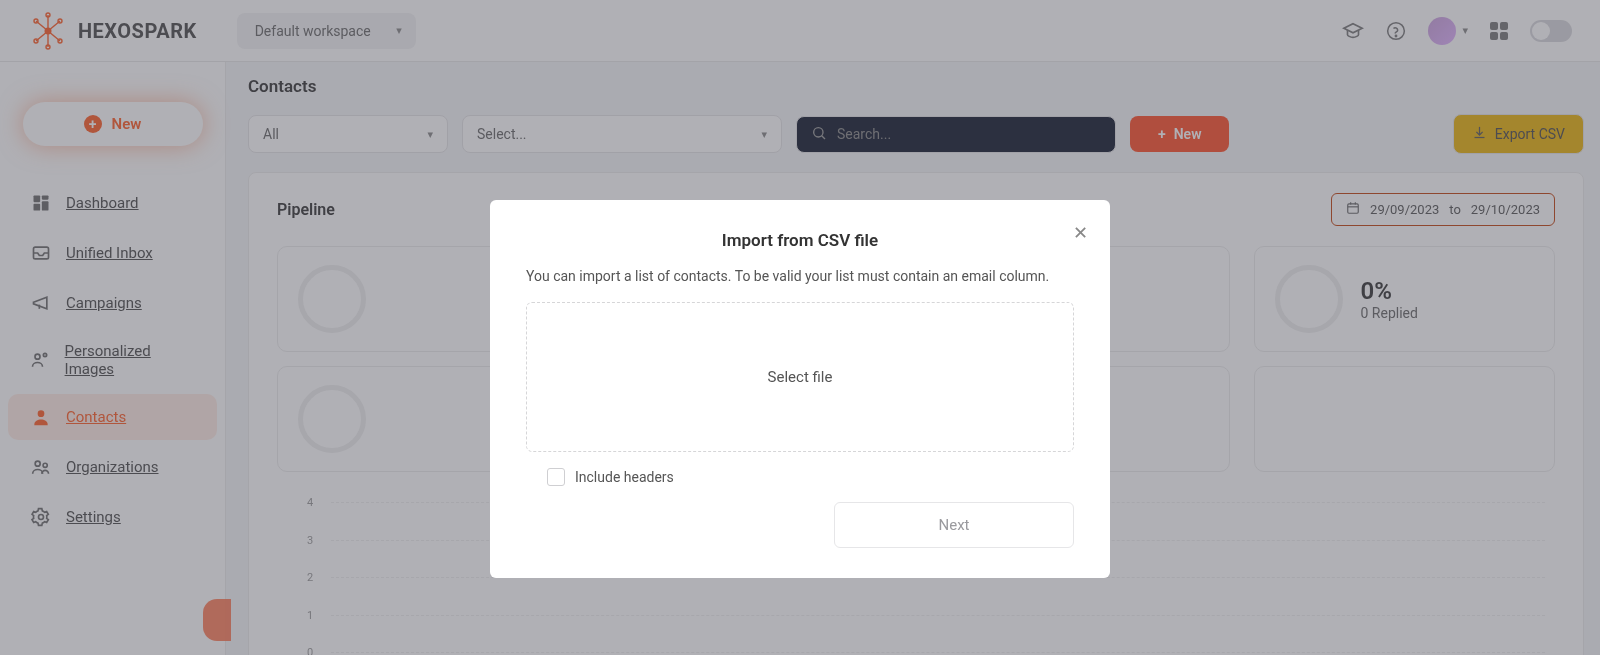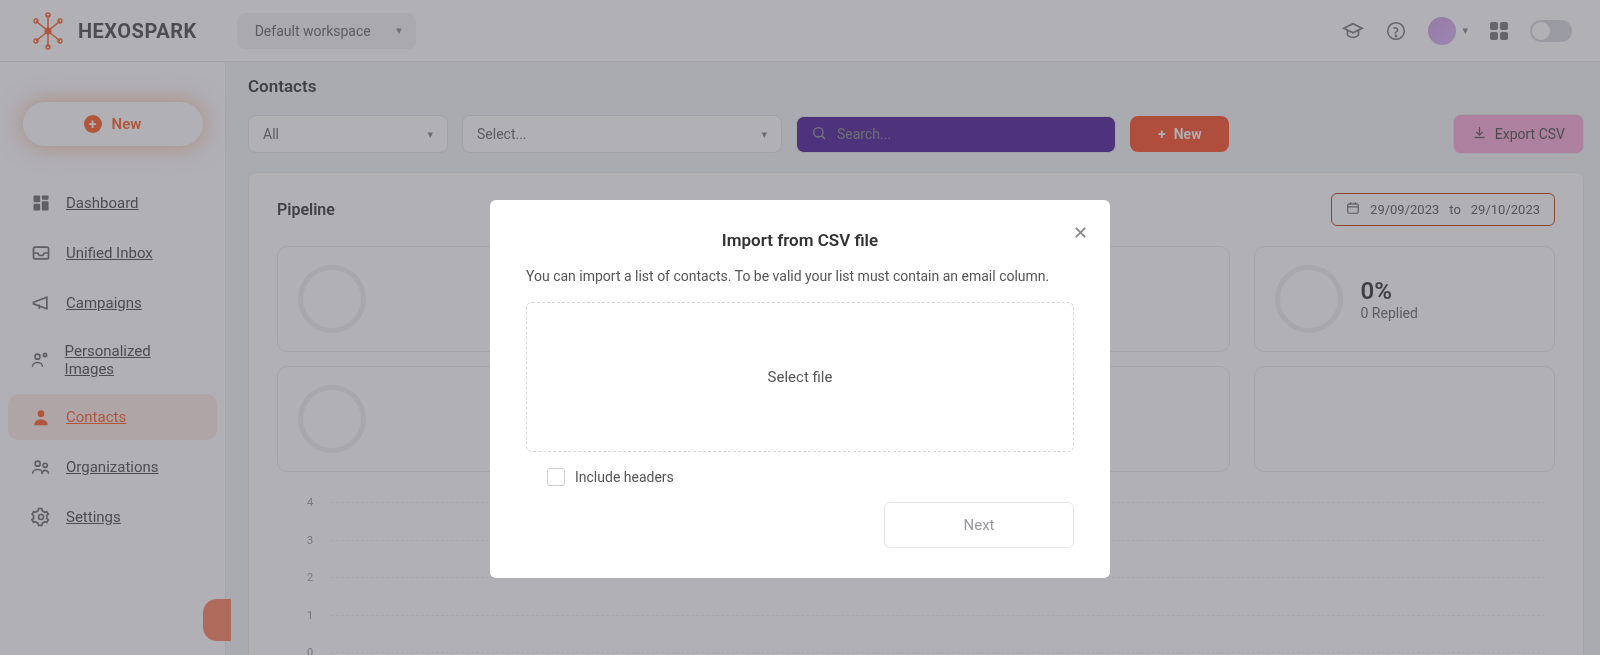--- a/index.html
+++ b/index.html
@@ -30,23 +30,23 @@
   .nav-item.active .nav-icon{ color:#ff5b24;}
   .nav-icon{ width:22px; height:22px; color:#6b6b6b; display:flex; align-items:center; justify-content:center;}
   .de-fab{ position:absolute; bottom:14px; right:-6px; width:28px; height:42px; background:#ff724a; border-radius:14px 0 0 14px; opacity:.9;}
 
   
   .main { position:absolute; left:248px; right:16px; top:76px; }
   .page-title{ font-size:17px; font-weight:600; color:#333; margin-bottom:18px;}
   .controls-row{ display:flex; align-items:center; gap:14px; margin-bottom:18px;}
   .dd { background:#fff; border:1px solid #e4e4e6; border-radius:8px; padding:10px 14px; font-size:14px; color:#666; display:flex; align-items:center; justify-content:space-between;}
   .dd.all{width:200px;} .dd.sel{width:320px;}
-  .search-box{ background:#4c1d95; border:1px solid #e4e4e6; border-radius:8px; padding:8px 14px; display:flex; align-items:center; gap:10px; width:320px; font-size:14px; color:#888;}
+  .search-box{ background:#0f172a; border:1px solid #e4e4e6; border-radius:8px; padding:8px 14px; display:flex; align-items:center; gap:10px; width:320px; font-size:14px; color:#888;}
   .btn-primary{ background:#ff4e27; color:#fff; border-radius:8px; padding:10px 28px; font-size:14px; font-weight:600; display:flex; align-items:center; gap:8px; cursor:pointer;}
-  .btn-export{ margin-left:auto; background:#f9a8d4; border:1px solid #e4e4e6; border-radius:8px; padding:10px 18px; font-size:14px; color:#4a4a4a; display:flex; align-items:center; gap:8px; cursor:pointer;}
+  .btn-export{ margin-left:auto; background:#eab308; border:1px solid #e4e4e6; border-radius:8px; padding:10px 18px; font-size:14px; color:#4a4a4a; display:flex; align-items:center; gap:8px; cursor:pointer;}
 
   .panel{ background:#fff; border:1px solid #ececec; border-radius:8px; padding:20px 28px;}
   .panel-head{ display:flex; align-items:center; justify-content:space-between; margin-bottom:20px;}
   .panel-title{font-size:16px; font-weight:600; color:#333;}
   .date-range{font-size:13px; color:#555; display:flex; align-items:center; gap:10px; border:1px solid #c2410c; border-radius:6px; padding:7px 14px;}
   .stats-row{ display:flex; gap:24px; margin-bottom:14px;}
   .stat-card{flex:1; border:1px solid #ececec; border-radius:10px; padding:18px 20px; display:flex; align-items:center; gap:18px; min-height:100px;}
   .ring{width:68px; height:68px; border-radius:50%; border:5px solid #eee;}
   .stat-text .pct{font-size:24px; font-weight:600; color:#333;}
   .stat-text .lbl{font-size:14px; color:#666;}
@@ -56,21 +56,21 @@
 
   
   .overlay{position:absolute; inset:0; background:rgba(80,80,90,0.45); display:flex; align-items:flex-start; justify-content:center; padding-top:200px;}
   .modal{ width:620px; background:#fff; border-radius:6px; padding:30px 36px; position:relative;}
   .modal-title{text-align:center; font-size:17px; font-weight:600; margin-bottom:18px; color:#333;}
   .modal-close{position:absolute; top:22px; right:22px; color:#888; cursor:pointer; font-size:18px;}
   .modal-desc{font-size:14px; color:#555; margin-bottom:18px;}
   .dropzone{ border:1px dashed #d6d6d8; border-radius:6px; height:150px; display:flex; align-items:center; justify-content:center; font-size:15px; color:#555; margin-bottom:16px;}
   .check-row{ display:flex; align-items:center; gap:10px; font-size:14px; color:#555;padding-left:21px;}
   .chk{width:18px; height:18px; border:1px solid #cfcfd2; border-radius:3px;}
-  .modal-next{ margin-top:16px; margin-left:auto; width:190px; height:46px; border:1px solid #e6e6e8; border-radius:6px; display:flex; align-items:center; justify-content:center; font-size:15px; color:#9a9a9e; cursor:not-allowed; margin-left:auto; float:right;}
+  .modal-next{ margin-top:16px; margin-left:auto; width:240px; height:46px; border:1px solid #e6e6e8; border-radius:6px; display:flex; align-items:center; justify-content:center; font-size:15px; color:#9a9a9e; cursor:not-allowed; margin-left:auto; float:right;}
   .clearfix::after{content:"";display:table;clear:both;}
   .chev-ico{font-size:11px;color:#888;}
 </style>
 </head>
 <body>
 
 <div class="header">
   <div class="logo">
     <span class="logo-icon">
       <svg viewBox="0 0 40 40" width="40" height="40">

